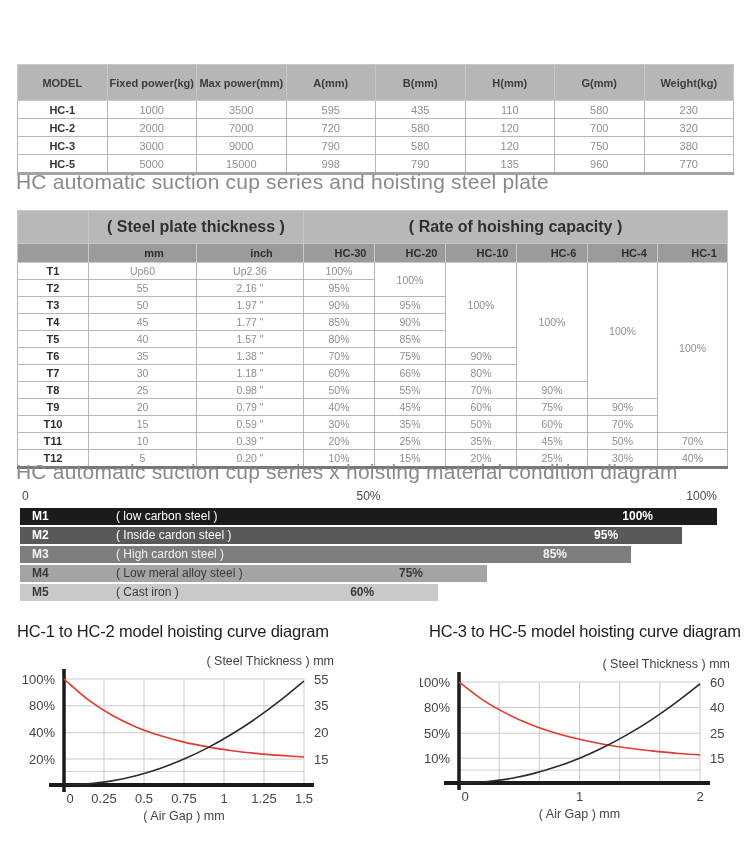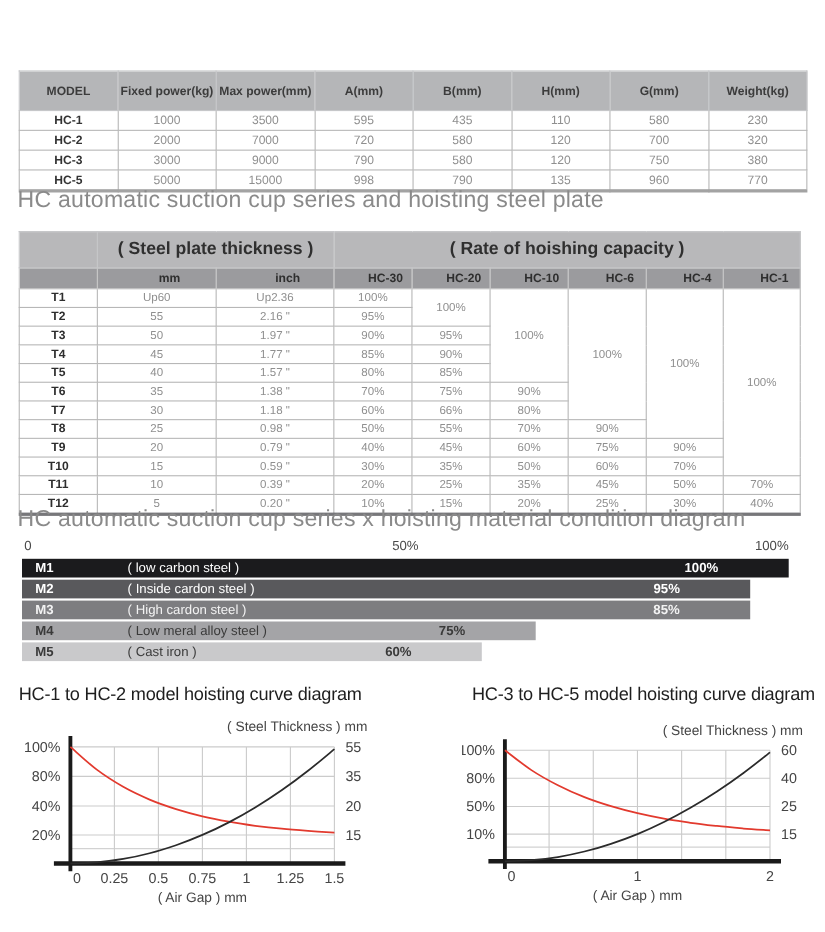--- a/index.html
+++ b/index.html
@@ -255,21 +255,21 @@
         <div class="bar-row" style="width: 697px; background: rgb(27, 27, 29); color: rgb(255, 255, 255);">
           <span class="bar-id">M1</span>
           <span class="bar-mat">( low carbon steel )</span>
           <span class="bar-pct">100%</span>
         </div>
         <div class="bar-row" style="width: 662.15px; background: rgb(89, 89, 92); color: rgb(255, 255, 255);">
           <span class="bar-id">M2</span>
           <span class="bar-mat">( Inside cardon steel )</span>
           <span class="bar-pct">95%</span>
         </div>
-        <div class="bar-row" style="width: 662px; background: rgb(125, 125, 128); color: rgb(242, 242, 242);">
+        <div class="bar-row" style="width: 611px; background: rgb(125, 125, 128); color: rgb(242, 242, 242);">
           <span class="bar-id">M3</span>
           <span class="bar-mat">( High cardon steel )</span>
           <span class="bar-pct">85%</span>
         </div>
         <div class="bar-row" style="width: 467px; background: rgb(164, 164, 167); color: rgb(58, 58, 58);">
           <span class="bar-id">M4</span>
           <span class="bar-mat">( Low meral alloy steel )</span>
           <span class="bar-pct">75%</span>
         </div>
         <div class="bar-row" style="width: 418.2px; background: rgb(201, 201, 203); color: rgb(58, 58, 58);">

